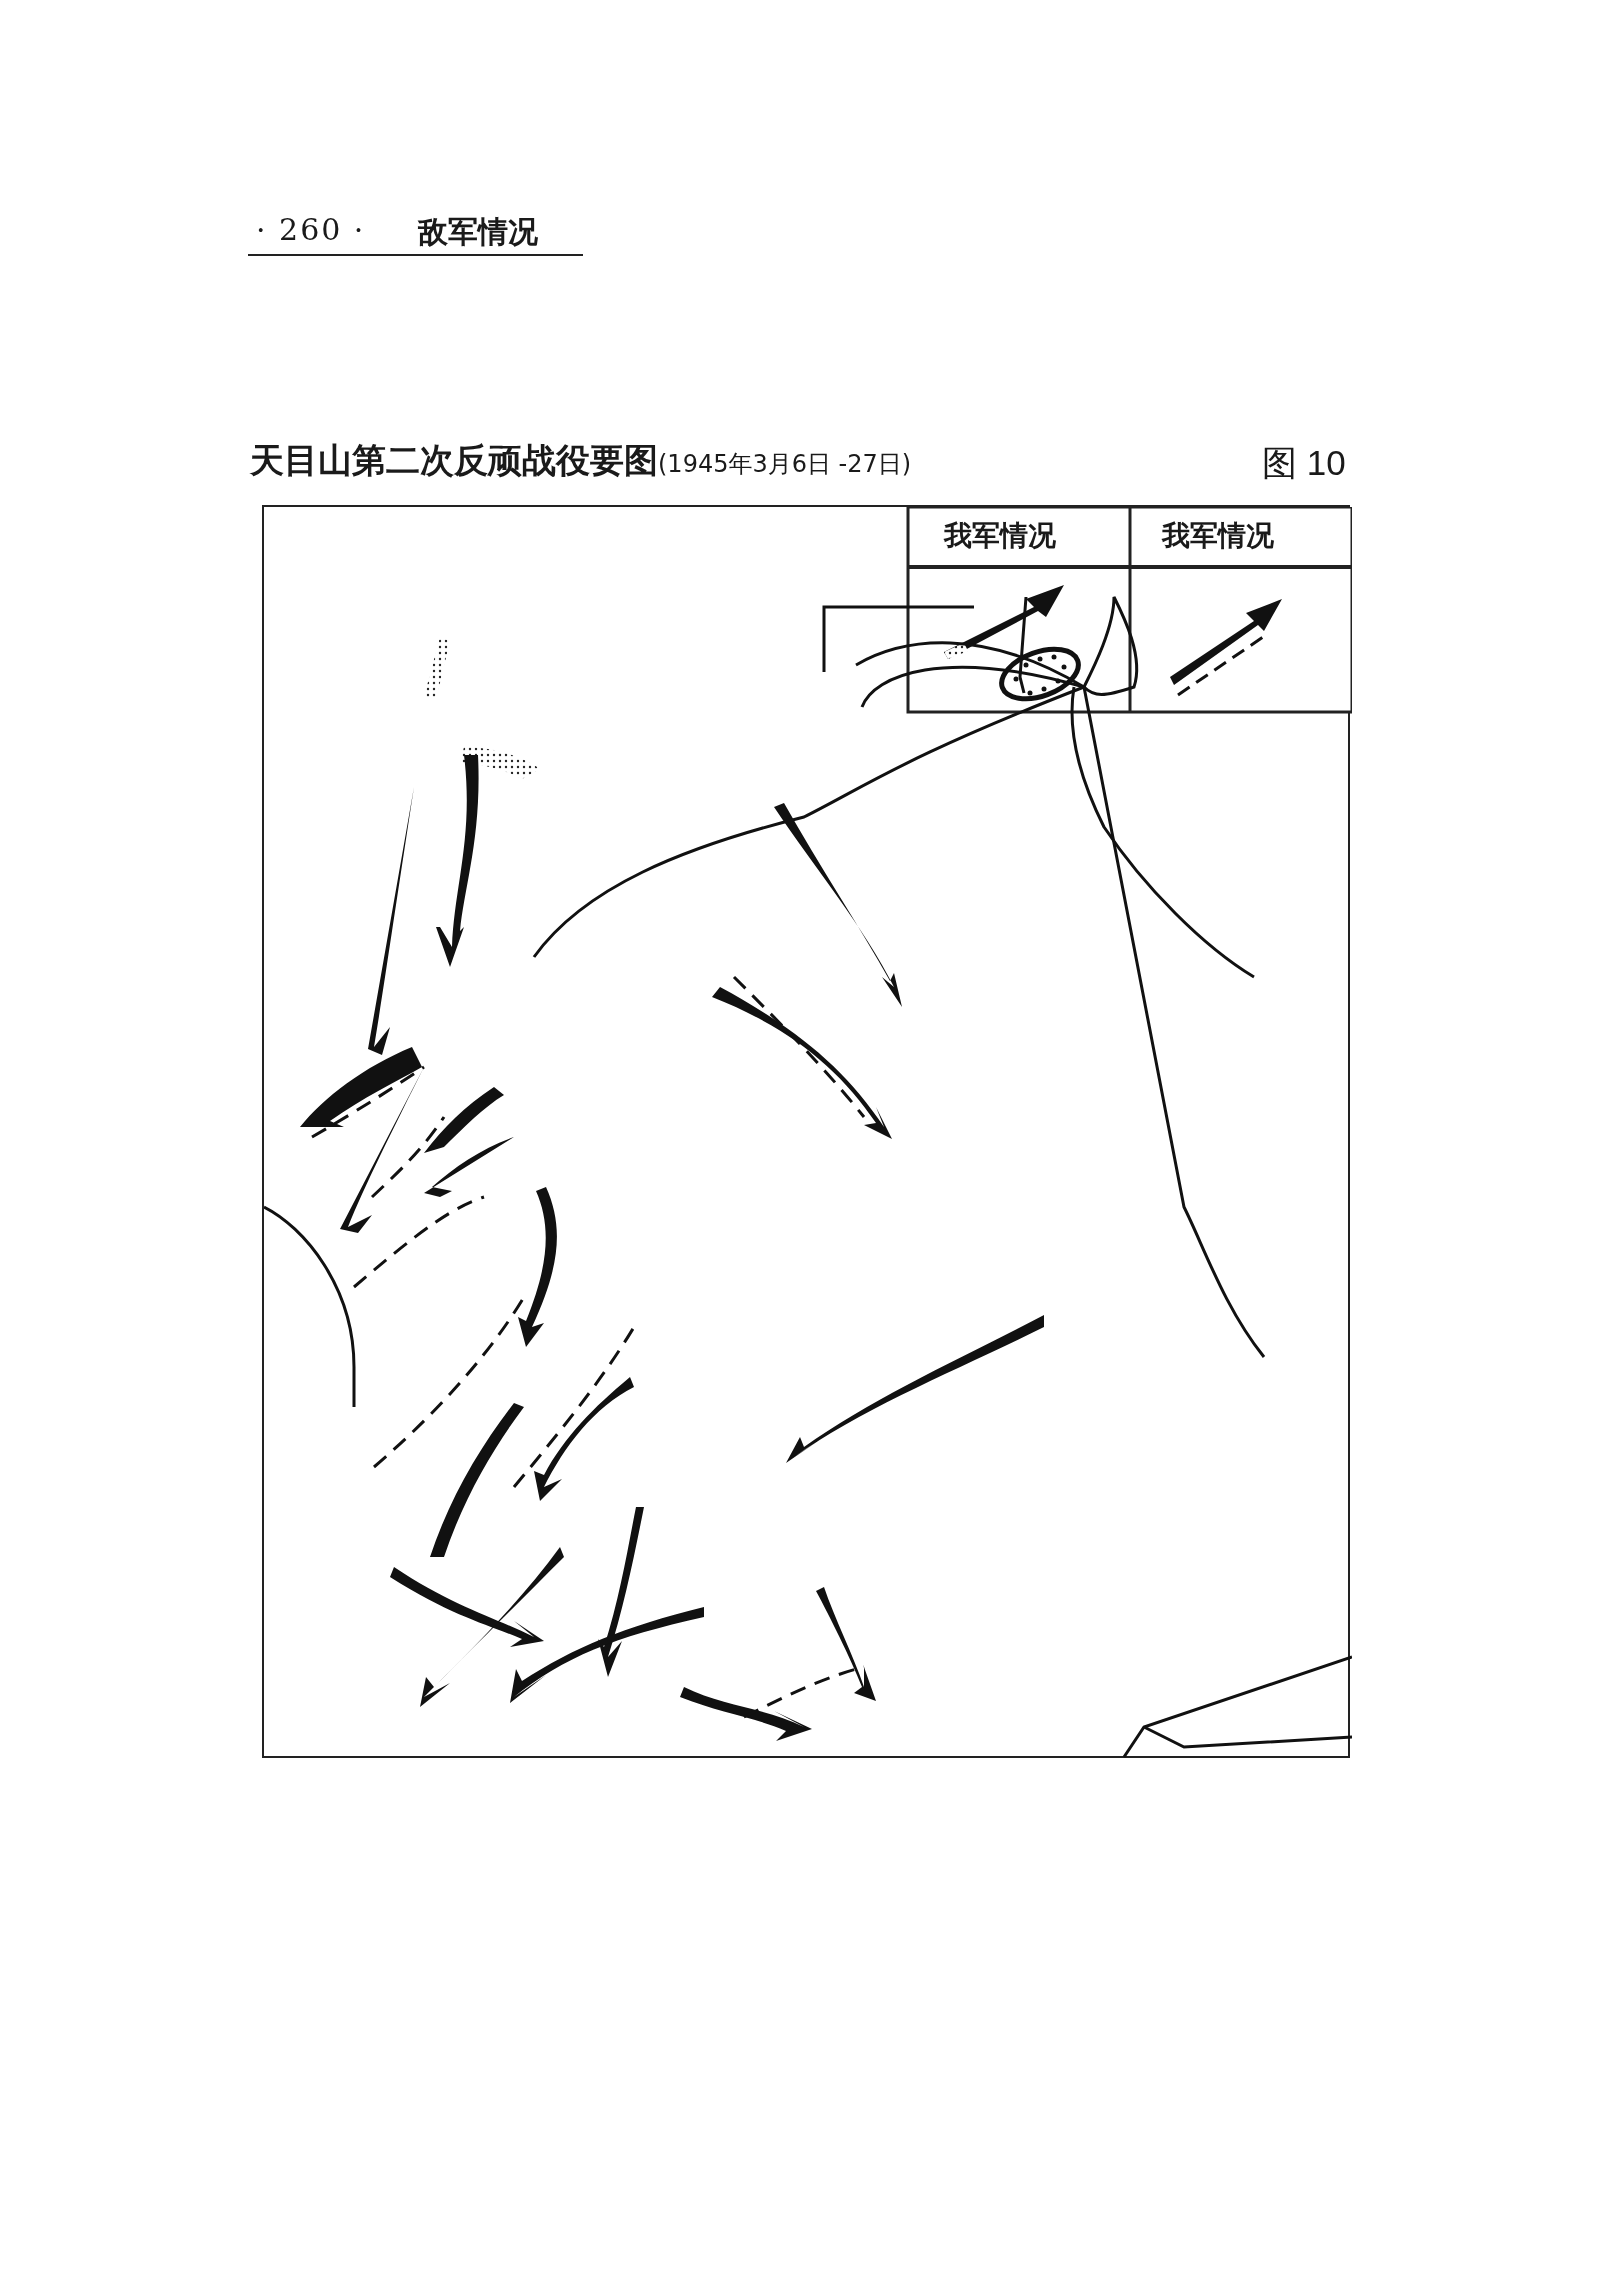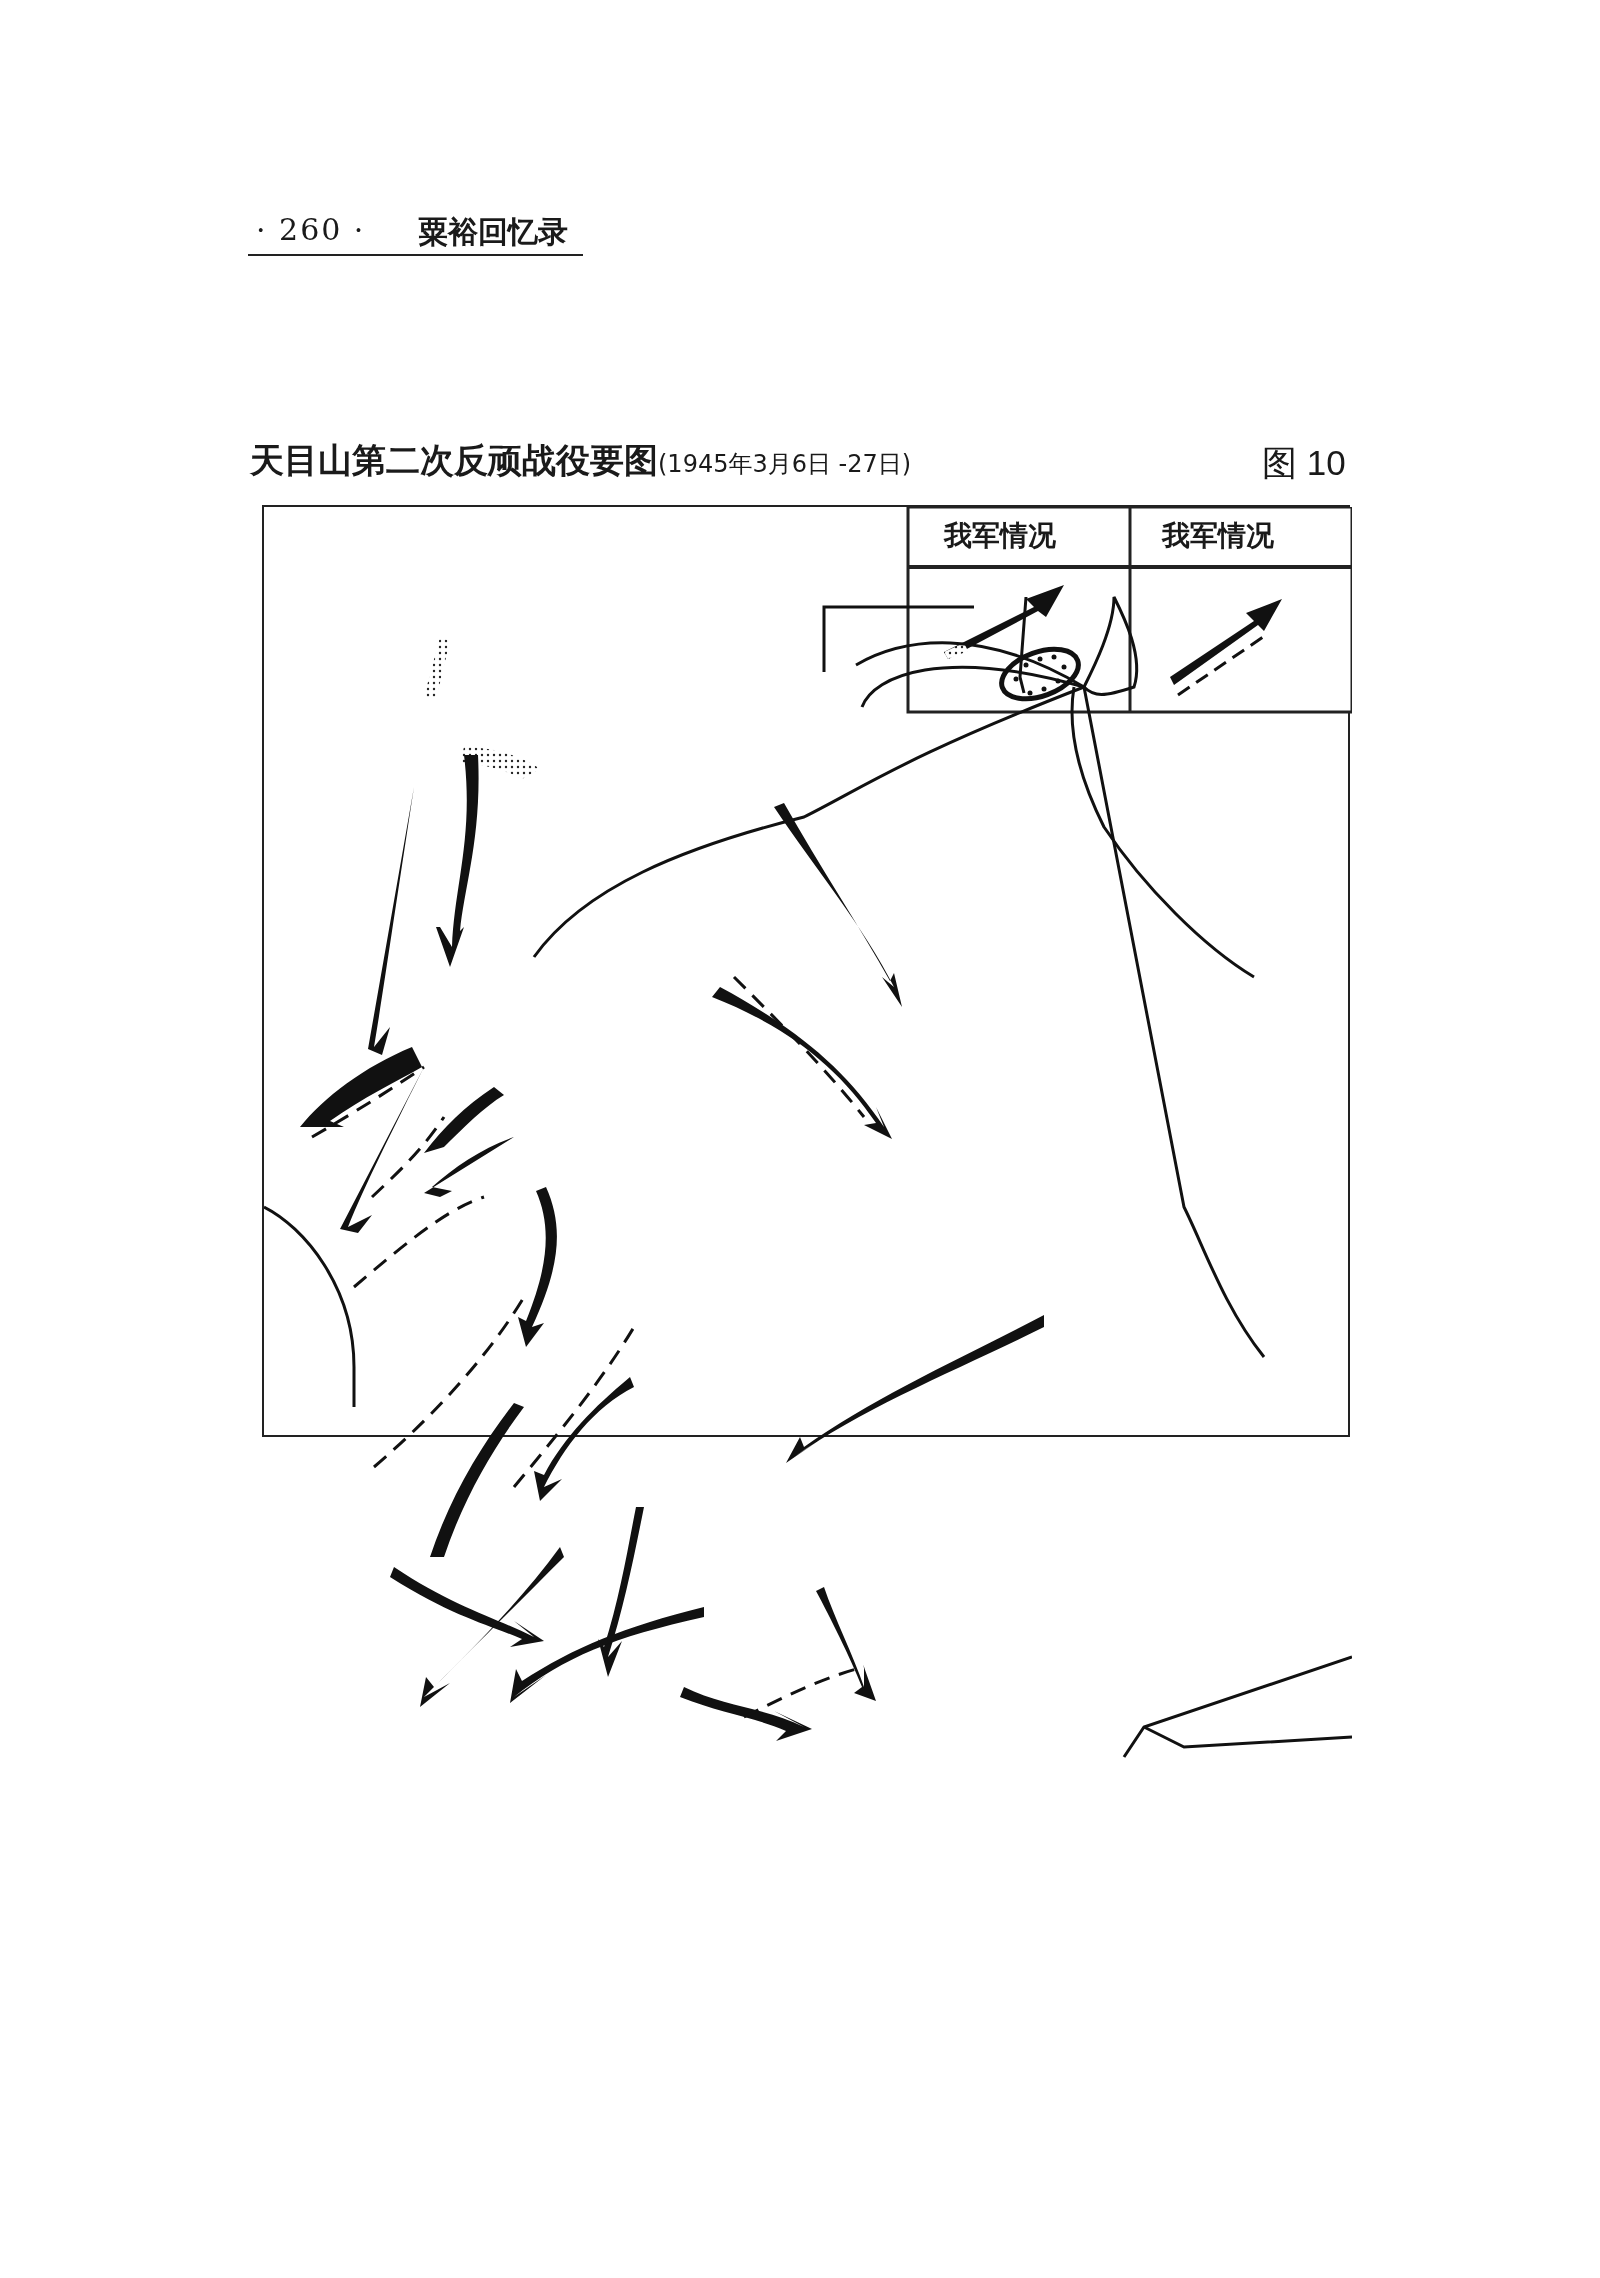--- a/index.html
+++ b/index.html
@@ -6,31 +6,31 @@
   body { width: 1600px; height: 2278px; position: relative; overflow: hidden;
          font-family: "DejaVu Sans", sans-serif; color: #1a1a1a; }
   .page-header { position: absolute; left: 248px; top: 210px; width: 335px; height: 44px;
                  border-bottom: 2px solid #222; }
   .page-num { position: absolute; left: 8px; top: 2px; font-family: "DejaVu Serif", serif;
               font-size: 30px; letter-spacing: 2px; }
   .book-title { position: absolute; left: 170px; top: 2px; font-size: 30px; font-weight: bold; }
   .fig-title { position: absolute; left: 250px; top: 438px; font-size: 34px; font-weight: bold; white-space: nowrap; }
   .fig-date { font-size: 24px; font-weight: normal; margin-top: 24px; }
   .fig-num { position: absolute; left: 1262px; top: 440px; font-family: Liberation Sans, sans-serif; font-size: 35px; }
-  .map-frame { position: absolute; left: 262px; top: 505px; width: 1088px; height: 932px;
+  .map-frame { position: absolute; left: 262px; top: 505px; width: 1088px; height: 1253px;
                border: 2px solid #222; box-sizing: border-box; }
   svg.map { position: absolute; left: 0; top: 0; }
   .legend-head { position: absolute; font-size: 28px; font-weight: bold; white-space: nowrap; }
 </style>
 </head>
 <body>
 
 <div class="page-header">
   <span class="page-num">· 260 ·</span>
-  <span class="book-title">粟裕回忆录</span>
+  <span class="book-title">敌军情况</span>
 </div>
 
 <div class="fig-title">
   <span>天目山第二次反顽战役要图</span><span class="fig-date">(1945年3月6日 -27日)</span>
 </div>
 <div class="fig-num">图 10</div>
 
 <div class="map-frame">
   <svg class="map" width="1088" height="1253" viewBox="0 0 1088 1253">
     <defs>

